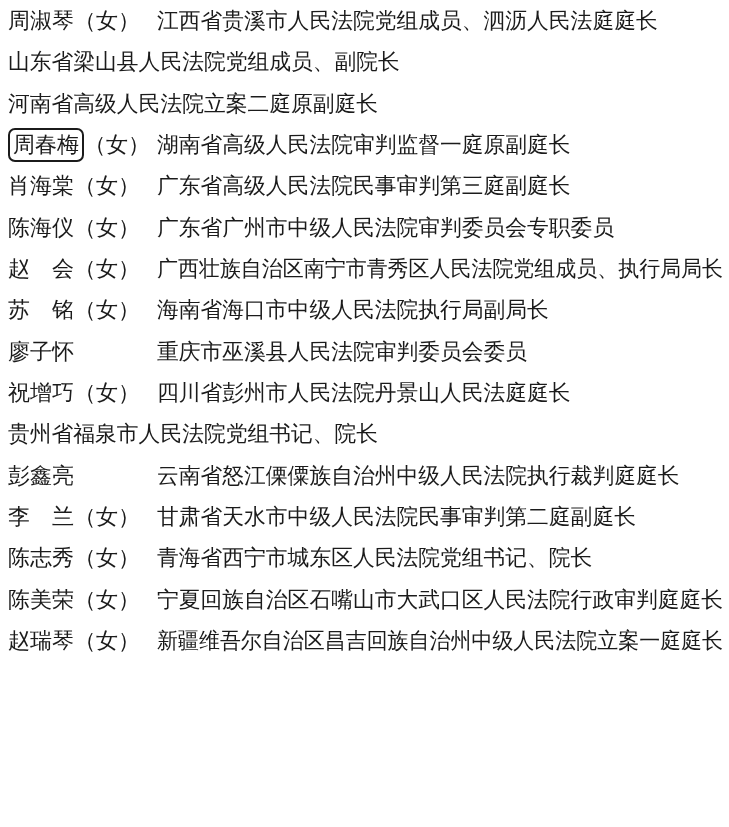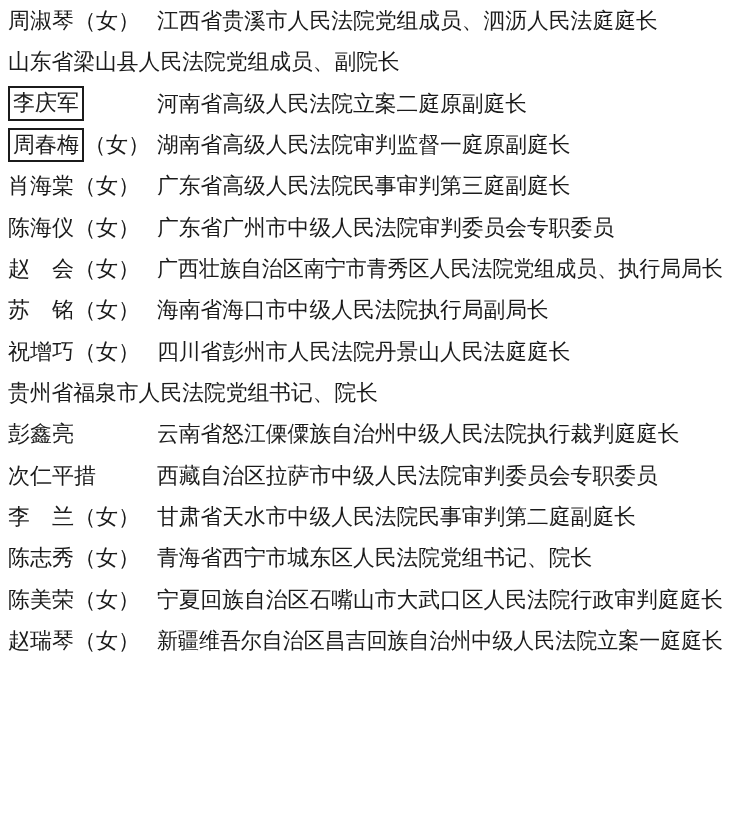--- a/index.html
+++ b/index.html
@@ -68,32 +68,28 @@
       <span class="female-label">（女）</span>
     </div>
     <div class="desc-cell" style="transform: scaleX(0.98951);">江西省贵溪市人民法院党组成员、泗沥人民法庭庭长</div>
   </div>
 
   <div class="row">
     <div class="desc-cell" style="transform: scaleX(0.98951);">山东省梁山县人民法院党组成员、副院长</div>
   </div>
 
   <div class="row">
-    <div class="name-cell">
-      <span class="person-name boxed" style="border-color: rgb(27, 27, 27);">李庆军</span>
-      <span class="female-label" hidden=""></span>
-    </div>
     <div class="desc-cell" style="transform: scaleX(0.98951);">河南省高级人民法院立案二庭原副庭长</div>
   </div>
 
 
 
   <div class="row">
     <div class="name-cell">
-      <span class="person-name boxed" style="border-color: rgb(27, 27, 27);">周春梅</span>
+      <span class="person-name boxed" style="border-color: rgb(27, 27, 27); border-radius: 7px;">周春梅</span>
       <span class="female-label">（女）</span>
     </div>
     <div class="desc-cell" style="transform: scaleX(0.98951);">湖南省高级人民法院审判监督一庭原副庭长</div>
   </div>
 
   <div class="row">
     <div class="name-cell">
       <span class="person-name">肖海棠</span>
       <span class="female-label">（女）</span>
     </div>
@@ -117,20 +113,27 @@
   </div>
 
   <div class="row">
     <div class="name-cell">
       <span class="person-name">苏　铭</span>
       <span class="female-label">（女）</span>
     </div>
     <div class="desc-cell" style="transform: scaleX(0.98951);">海南省海口市中级人民法院执行局副局长</div>
   </div>
 
+  <div class="row">
+    <div class="name-cell">
+      <span class="person-name">廖子怀</span>
+      <span class="female-label" hidden=""></span>
+    </div>
+    <div class="desc-cell" style="transform: scaleX(0.98951);">重庆市巫溪县人民法院审判委员会委员</div>
+  </div>
 
   <div class="row">
     <div class="name-cell">
       <span class="person-name">祝增巧</span>
       <span class="female-label">（女）</span>
     </div>
     <div class="desc-cell" style="transform: scaleX(0.98951);">四川省彭州市人民法院丹景山人民法庭庭长</div>
   </div>
 
   <div class="row">
@@ -138,27 +141,20 @@
   </div>
 
   <div class="row">
     <div class="name-cell">
       <span class="person-name">彭鑫亮</span>
       <span class="female-label" hidden=""></span>
     </div>
     <div class="desc-cell" style="transform: scaleX(0.98951);">云南省怒江傈僳族自治州中级人民法院执行裁判庭庭长</div>
   </div>
 
-  <div class="row">
-    <div class="name-cell">
-      <span class="person-name">次仁平措</span>
-      <span class="female-label" hidden=""></span>
-    </div>
-    <div class="desc-cell" style="transform: scaleX(0.98951);">西藏自治区拉萨市中级人民法院审判委员会专职委员</div>
-  </div>
 
 
   <div class="row">
     <div class="name-cell">
       <span class="person-name">李　兰</span>
       <span class="female-label">（女）</span>
     </div>
     <div class="desc-cell" style="transform: scaleX(0.98951);">甘肃省天水市中级人民法院民事审判第二庭副庭长</div>
   </div>
 

